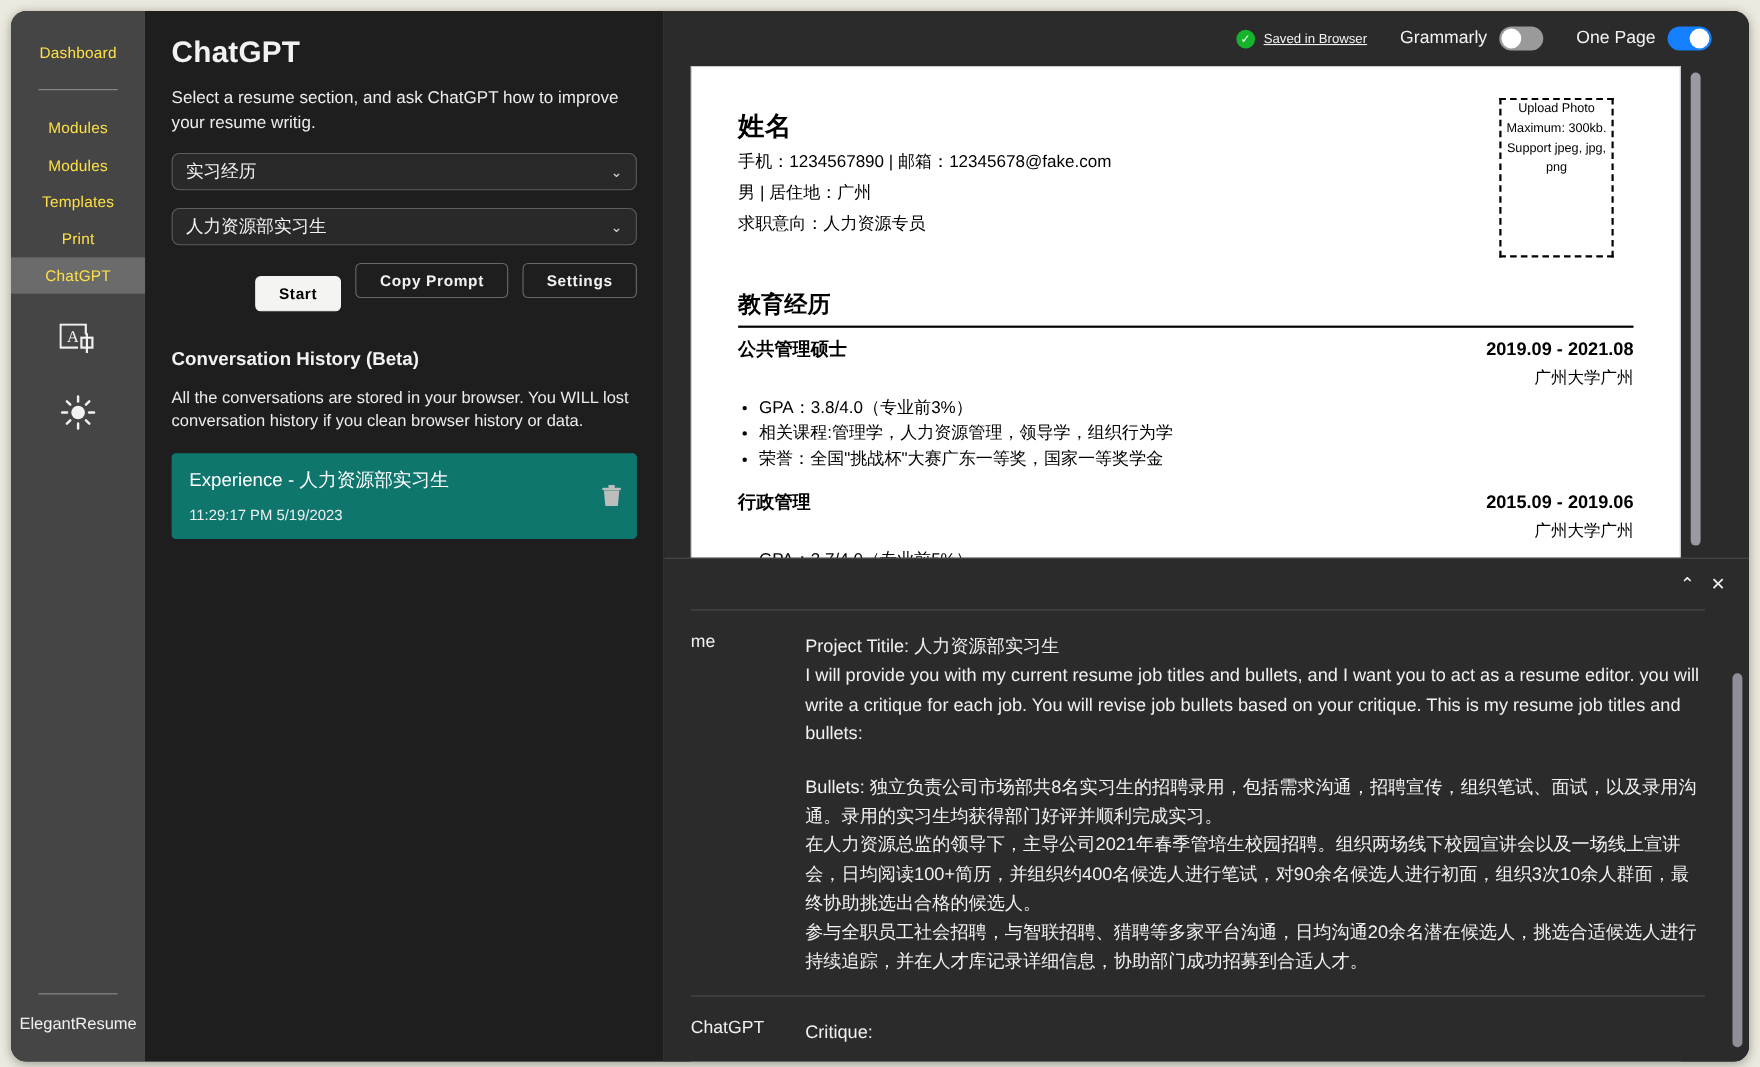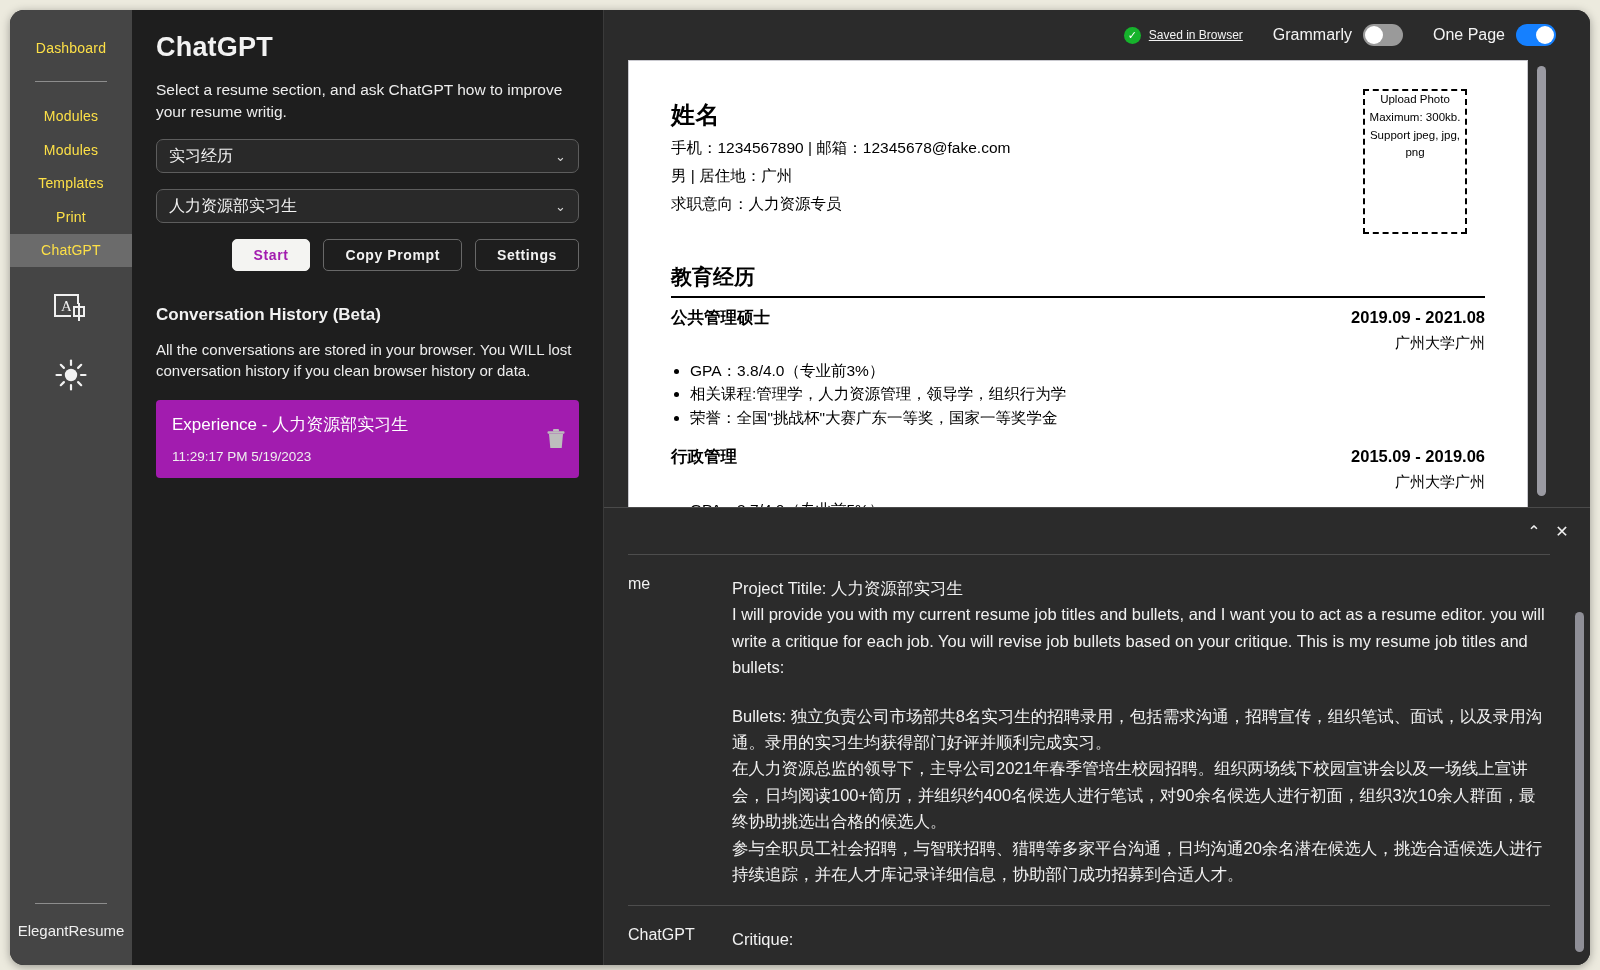--- a/index.html
+++ b/index.html
@@ -90,26 +90,26 @@
   .btn-row { margin-top: 16px; display: flex; gap: 13px; justify-content: flex-end; }
   .btn {
     height: 32px; padding: 0 21px;
     border-radius: 5px;
     font-size: 14px; font-weight: bold;
     letter-spacing: .6px;
     display: flex; align-items: center; justify-content: center;
     cursor: pointer;
     background: #1e1e1e; color: #f2f2f2; border: 1px solid #686868;
   }
-  .btn.primary { background: #f4f4f2; color: #a21caf; border-color: #f4f4f2; }
+  .btn.primary { background: #f4f4f2; color: #000000; border-color: #f4f4f2; margin-top: 12px; }
   .hist-title { margin-top: 34px; font-size: 17px; font-weight: bold; }
   .hist-desc { margin-top: 14px; font-size: 15px; line-height: 1.42; color: #ededed; }
   .hist-card {
     margin-top: 18px;
-    background: #a21caf;
+    background: #0f766e;
     border-radius: 4px;
     padding: 13px 16px 14px 16px;
     position: relative;
     cursor: pointer;
   }
   .hist-card .h1 { font-size: 17px; color: #fff; }
   .hist-card .h2 { margin-top: 13px; font-size: 13.5px; color: #efefef; }
   .trash {
     position: absolute; right: 14px; top: 50%; transform: translateY(-50%);
     width: 18px; height: 20px; cursor: pointer;

